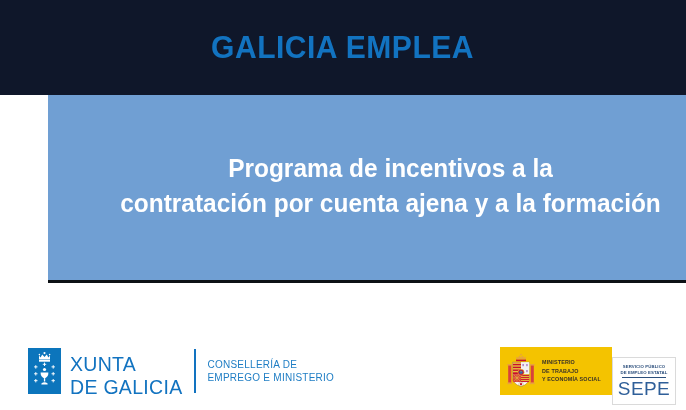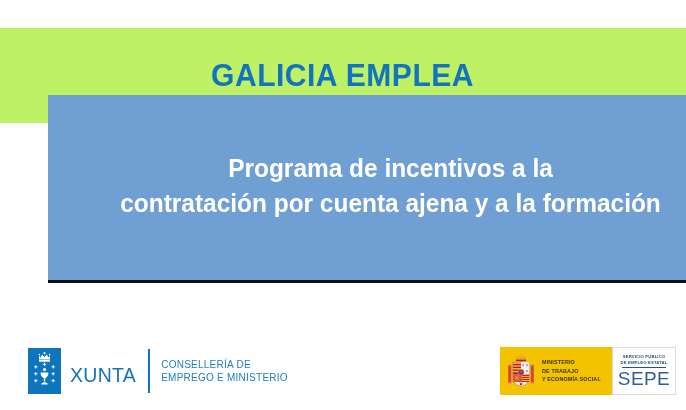--- a/index.html
+++ b/index.html
@@ -16,25 +16,24 @@
     -webkit-font-smoothing: antialiased;
   }
 
   
   .title-zone {
     position: absolute;
     left: 0;
     top: 0;
     width: 686px;
     height: 95px;
-    background: #bef264;
+    background: #0f172a;
     display: flex;
     align-items: center;
     justify-content: center;
-    margin-top: 28px;
   }
   .main-title {
     font-family: "Liberation Sans", sans-serif;
     font-size: 31px;
     font-weight: bold;
     letter-spacing: 0.5px;
     color: #1273c0;
     white-space: nowrap;
     line-height: 1;
     margin: 0;
@@ -166,20 +165,21 @@
     background: #ffffff;
     width: 64px;
     height: 48px;
     border: 1px solid #dadada;
     box-sizing: border-box;
     display: flex;
     flex-direction: column;
     align-items: center;
     justify-content: center;
     padding: 2px 2px 2px 2px;
+    margin-top: 10px;
   }
   .sepe-top {
     color: #2c4f7c;
     font-family: "Liberation Sans", sans-serif;
     font-size: 4.3px;
     font-weight: bold;
     line-height: 1.4;
     text-align: center;
     letter-spacing: 0.1px;
     white-space: nowrap;
@@ -264,20 +264,21 @@
         <g>
           <rect x="14.8" y="15.8" width="3.4" height="0.95"></rect>
             <rect x="16.02" y="14.6" width="0.95" height="3.4"></rect>
         </g>
       </g>
     </svg>
   </div>
 
   <div class="xunta-words">
     <span>XUNTA</span>
+    <span>DE GALICIA</span>
   </div>
 
   <div class="lockup-divider"></div>
 
   <div class="conselleria">
     <span>CONSELLERÍA DE</span>
     <span>EMPREGO E MINISTERIO</span>
   </div>
 </div>
 

